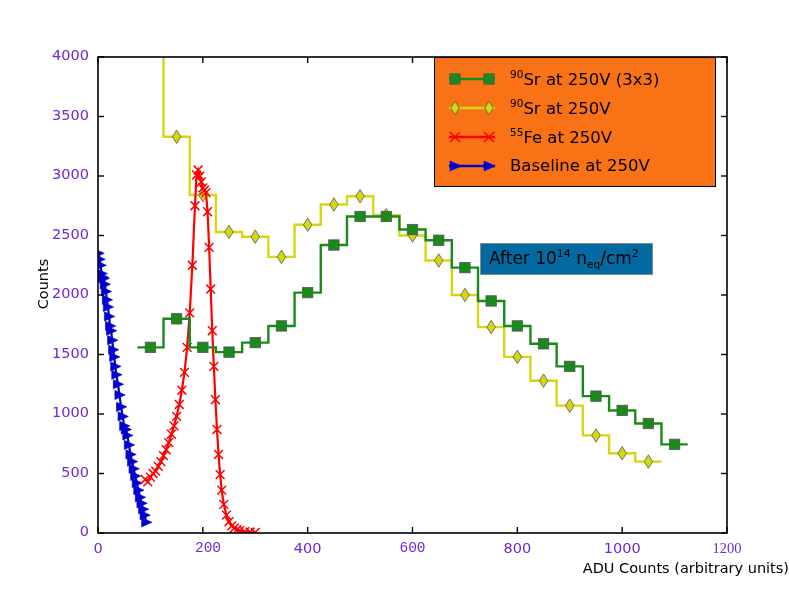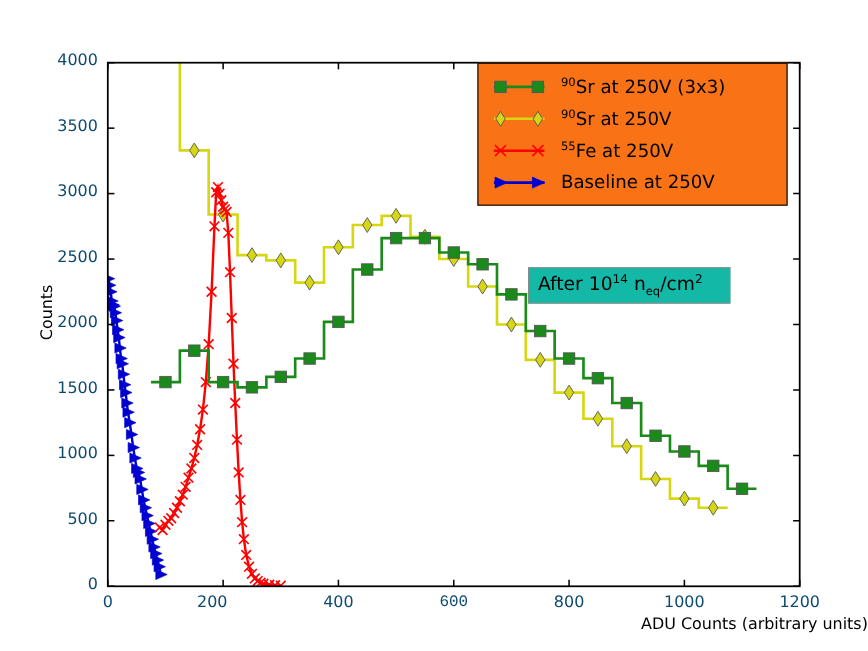--- a/index.html
+++ b/index.html
@@ -21,21 +21,21 @@
   }
   #xlabel { left:0; top:560px; width:789px; text-align:right; }
   #ylabel {
     left:-17px; top:276px; width:120px; text-align:center;
     transform:rotate(-90deg); transform-origin:50% 50%;
   }
 
   .tick-label {
     position:absolute;
     font-size:14.5px;
-    color:#0c4a6e;
+    color:#6d28d9;
     white-space:nowrap;
   }
   .ytick { text-align:right; width:70px; }
   .xtick { text-align:center; width:70px; }
 
   
   #legend {
     position:absolute;
     left:434px; top:57px;
     width:282px;
@@ -53,22 +53,22 @@
     font-size:16.5px; color:#000000;
     margin-left:9px; white-space:nowrap;
   }
   .legend-text sup { font-size:10.5px; vertical-align:super; }
 
   
   #annotation {
     position:absolute;
     left:480px; top:243px;
     border:1.1px solid #8a8a8a;
-    background:#14b8a6;
-    padding:3px 24px 4px 8px;
+    background:#0369a1;
+    padding:3px 13px 4px 8px;
     font-size:17px;
     color:#000000;
     white-space:nowrap;
   }
   #annotation sup { font-size:11px; vertical-align:super; }
   #annotation sub { font-size:10.5px; vertical-align:sub; }
 </style>
 </head>
 <body>
 
@@ -404,26 +404,26 @@
       <div class="tick-label ytick" style="left: 19px; top: 523px;">0</div>
       <div class="tick-label ytick" style="left: 19px; top: 463.5px;">500</div>
       <div class="tick-label ytick" style="left: 19px; top: 404px;">1000</div>
       <div class="tick-label ytick" style="left: 19px; top: 344.5px;">1500</div>
       <div class="tick-label ytick" style="left: 19px; top: 285px;">2000</div>
       <div class="tick-label ytick" style="left: 19px; top: 225.5px;">2500</div>
       <div class="tick-label ytick" style="left: 19px; top: 166px;">3000</div>
       <div class="tick-label ytick" style="left: 19px; top: 106.5px;">3500</div>
       <div class="tick-label ytick" style="left: 19px; top: 47px;">4000</div>
       <div class="tick-label xtick" style="left: 63px; top: 540px;">0</div>
-      <div class="tick-label xtick" style="left: 158px; top: 540px;">200</div>
+      <div class="tick-label xtick" style="left: 173px; top: 540px; font-family: Liberation Mono, monospace;">200</div>
       <div class="tick-label xtick" style="left: 272.667px; top: 540px;">400</div>
       <div class="tick-label xtick" style="left: 377.5px; top: 540px; font-family: Liberation Mono, monospace;">600</div>
       <div class="tick-label xtick" style="left: 482.333px; top: 540px;">800</div>
       <div class="tick-label xtick" style="left: 587.167px; top: 540px;">1000</div>
-      <div class="tick-label xtick" style="left: 692px; top: 540px;">1200</div>
+      <div class="tick-label xtick" style="left: 692px; top: 540px; font-family: Liberation Serif, serif;">1200</div>
     </div>
 
   <div id="legend">
       <div class="legend-row">
         <div class="legend-sample"><svg width="58" height="22">
             <line x1="6" y1="11" x2="52" y2="11" stroke="#1a8a1a" stroke-width="2.4"></line>
             <rect x="6.8" y="5.8" width="10.4" height="10.4" fill="#1a8a1a" stroke="#555" stroke-width="0.8"></rect>
             <rect x="40.8" y="5.8" width="10.4" height="10.4" fill="#1a8a1a" stroke="#555" stroke-width="0.8"></rect>
           </svg></div>
         <div class="legend-text"><sup>90</sup>Sr at 250V (3x3)</div>

